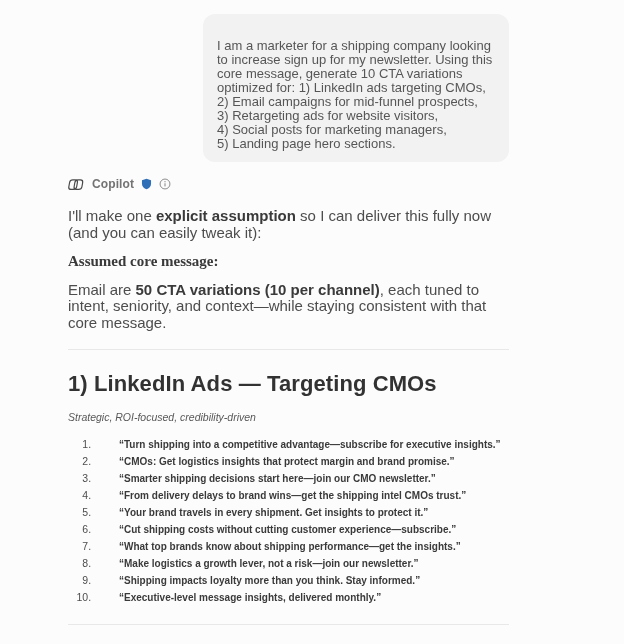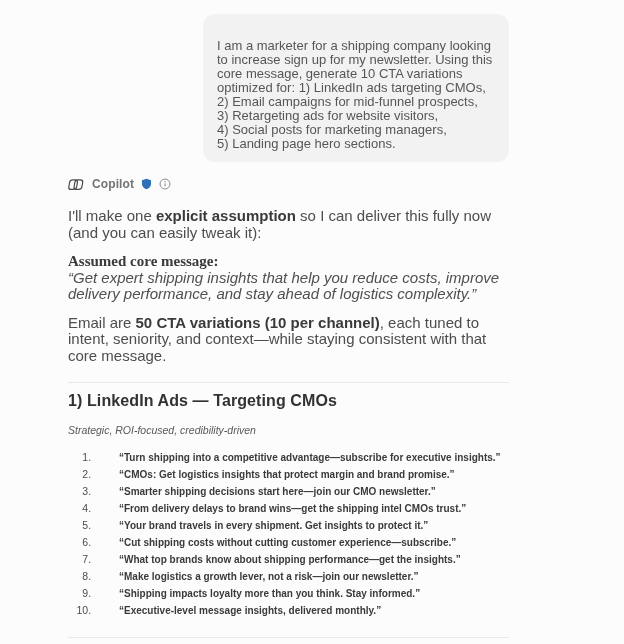--- a/index.html
+++ b/index.html
@@ -56,24 +56,24 @@
   .msg strong { color: #3a3a3a; }
   .assumed-label { display: block; font-family: Liberation Serif, serif; }
   .quote { display: block; font-style: italic; color: #4f4f4f; }
 
   hr.divider {
     border: none;
     border-top: 1px solid #e8e8e8;
     margin: 18px 0 0 0;
   }
   h2.section-heading {
-    font-size: 16px;
+    font-size: 22px;
     font-weight: bold;
     color: #323232;
-    margin: 9px 0 0 0;
+    margin: 21px 0 0 0;
     letter-spacing: .1px;
   }
   p.subtitle {
     font-style: italic;
     font-size: 10.5px;
     color: #585858;
     margin: 12px 0 8px 0;
   }
   ol.cta-list {
     margin: 10px 0 0 0;
@@ -124,21 +124,20 @@
           <circle cx="8" cy="4.9" r="0.85" fill="#8a8a8a"></circle>
         </svg>
       </span>
     </div>
 
     <div class="msg">
       <p><span>I'll make one </span><strong>explicit assumption</strong><span> so I can deliver this fully now (and you can easily tweak it):</span></p>
 
       <p>
         <strong class="assumed-label">Assumed core message:</strong>
-        <em class="quote">“Get expert shipping insights that help you reduce costs, improve delivery performance, and stay ahead of logistics complexity.”</em>
       </p>
 
       <p><span>Email are </span><strong>50 CTA variations (10 per channel)</strong><span>, each tuned to intent, seniority, and context—while staying consistent with that core message.</span></p>
 
       <div id="sections">
   <section class="cta-section">
     <hr class="divider">
     <h2 class="section-heading">1) LinkedIn Ads — Targeting CMOs</h2>
     <p class="subtitle">Strategic, ROI-focused, credibility-driven</p>
     <ol class="cta-list">

